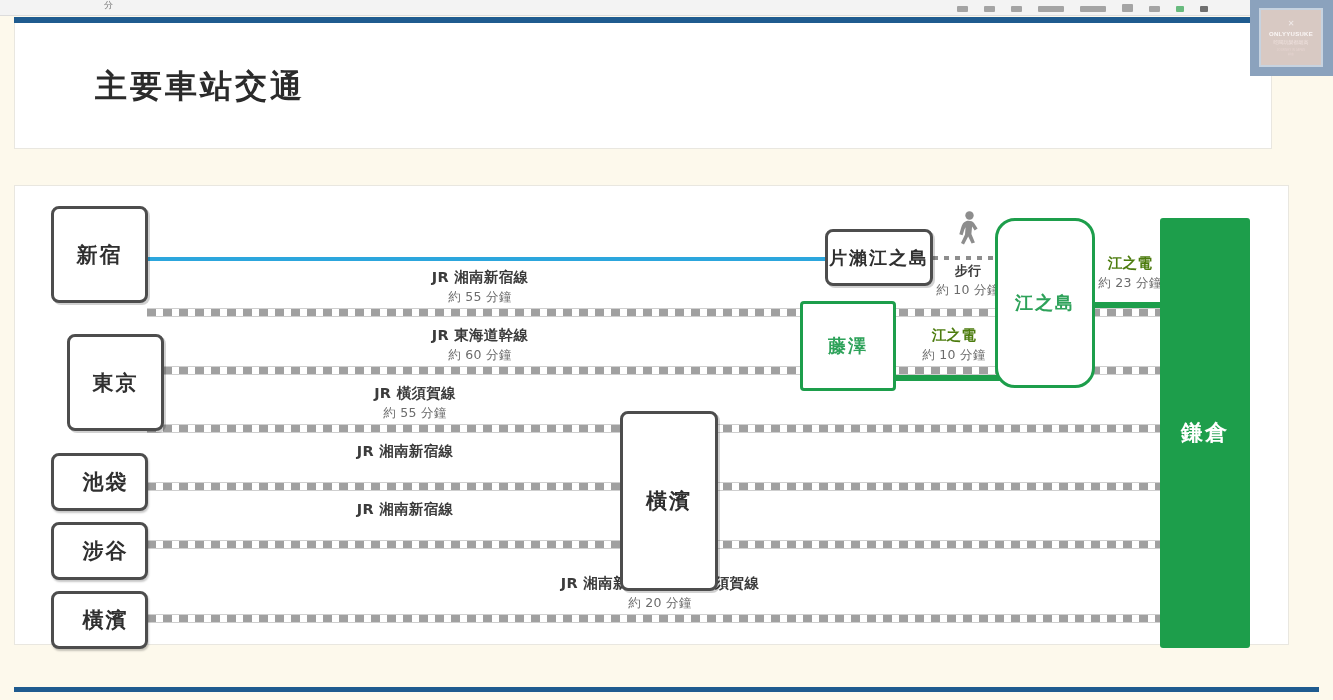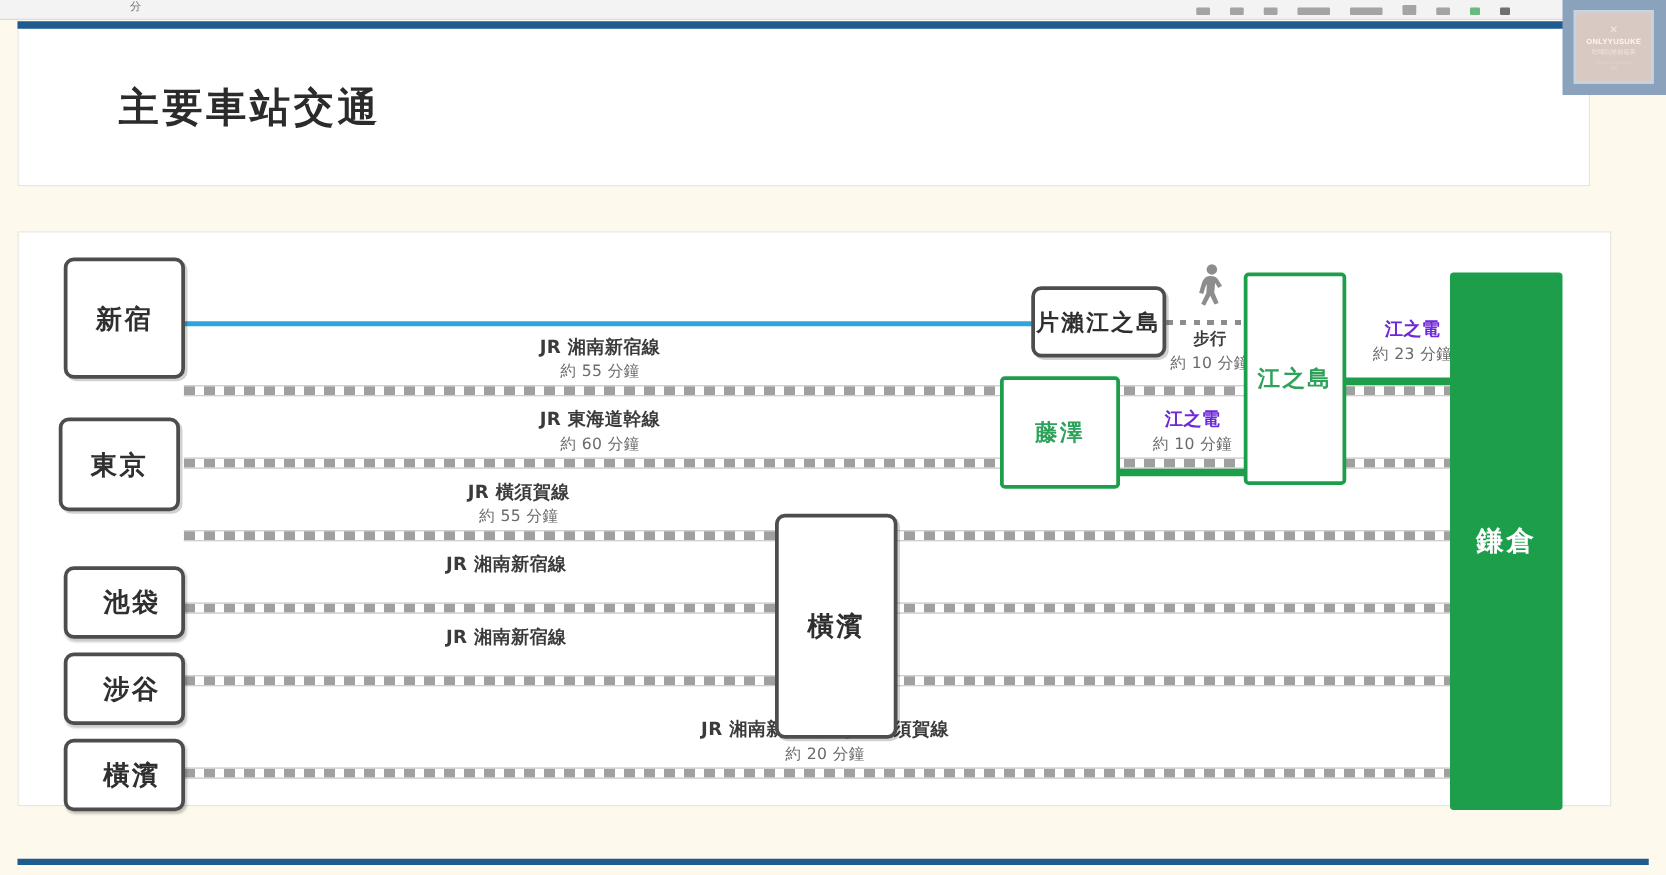--- a/index.html
+++ b/index.html
@@ -133,21 +133,21 @@
   
   .route-label{
     position:absolute;text-align:center;z-index:5;
     font-family:"DejaVu Sans","Liberation Sans",sans-serif;
   }
   .route-name{
     font-size:14.5px;font-weight:bold;color:#3b3b3b;white-space:nowrap;
     letter-spacing:.3px;
   }
   .route-name.blue{color:#2ca6dd;}
-  .route-name.green{color:#6d28d9;}
+  .route-name.green{color:#4d7c0f;}
   .route-time{
     font-size:12.5px;color:#6b6b6b;white-space:nowrap;margin-top:2px;
     letter-spacing:.3px;
   }
 
   
   #walk-icon{position:absolute;z-index:7;}
 </style>
 </head>
 <body>
@@ -202,21 +202,21 @@
 
       <div class="dot-line" style="left:918px;top:70px;width:70px;"></div>
 
       <div class="green-line" style="left:880px;top:189px;width:115px;height:6px;"></div>
       <div class="green-line" style="left:1060px;top:116px;width:110px;height:6px;"></div>
 
       <div class="station" style="left:36px;top:20px;width:97px;height:97px;">
         <span>新宿</span>
       </div>
 
-      <div class="station" style="left:32px;top:148px;width:97px;height:75px;font-family:Liberation Mono, monospace;">
+      <div class="station" style="left:52px;top:148px;width:97px;height:97px;font-family:Liberation Mono, monospace;">
         <span>東京</span>
       </div>
 
       <div class="station plain" style="left:36px;top:267px;width:97px;height:58px;">
         <span>池袋</span>
       </div>
 
       <div class="station plain" style="left:36px;top:336px;width:97px;height:58px;">
         <span>涉谷</span>
       </div>
@@ -230,21 +230,21 @@
       </div>
 
       <div class="station small-label" style="left:810px;top:43px;width:108px;height:57px;">
         <span>片瀨江之島</span>
       </div>
 
       <div class="station green-box small-label" style="left:785px;top:115px;width:96px;height:90px;">
         <span>藤澤</span>
       </div>
 
-      <div class="station green-box small-label" style="left:980px;top:32px;width:82px;height:170px;">
+      <div class="station green-box small-label" style="left:980px;top:32px;width:100px;height:170px;border-radius:20px;">
         <span>江之島</span>
       </div>
 
       <div class="station green-fill" style="left:1145px;top:32px;width:90px;height:430px;">
         <span>鎌倉</span>
       </div>
 
 
       <div class="route-label" style="left:300px;top:82px;width:330px;">
         <div class="route-name">JR 湘南新宿線</div>

